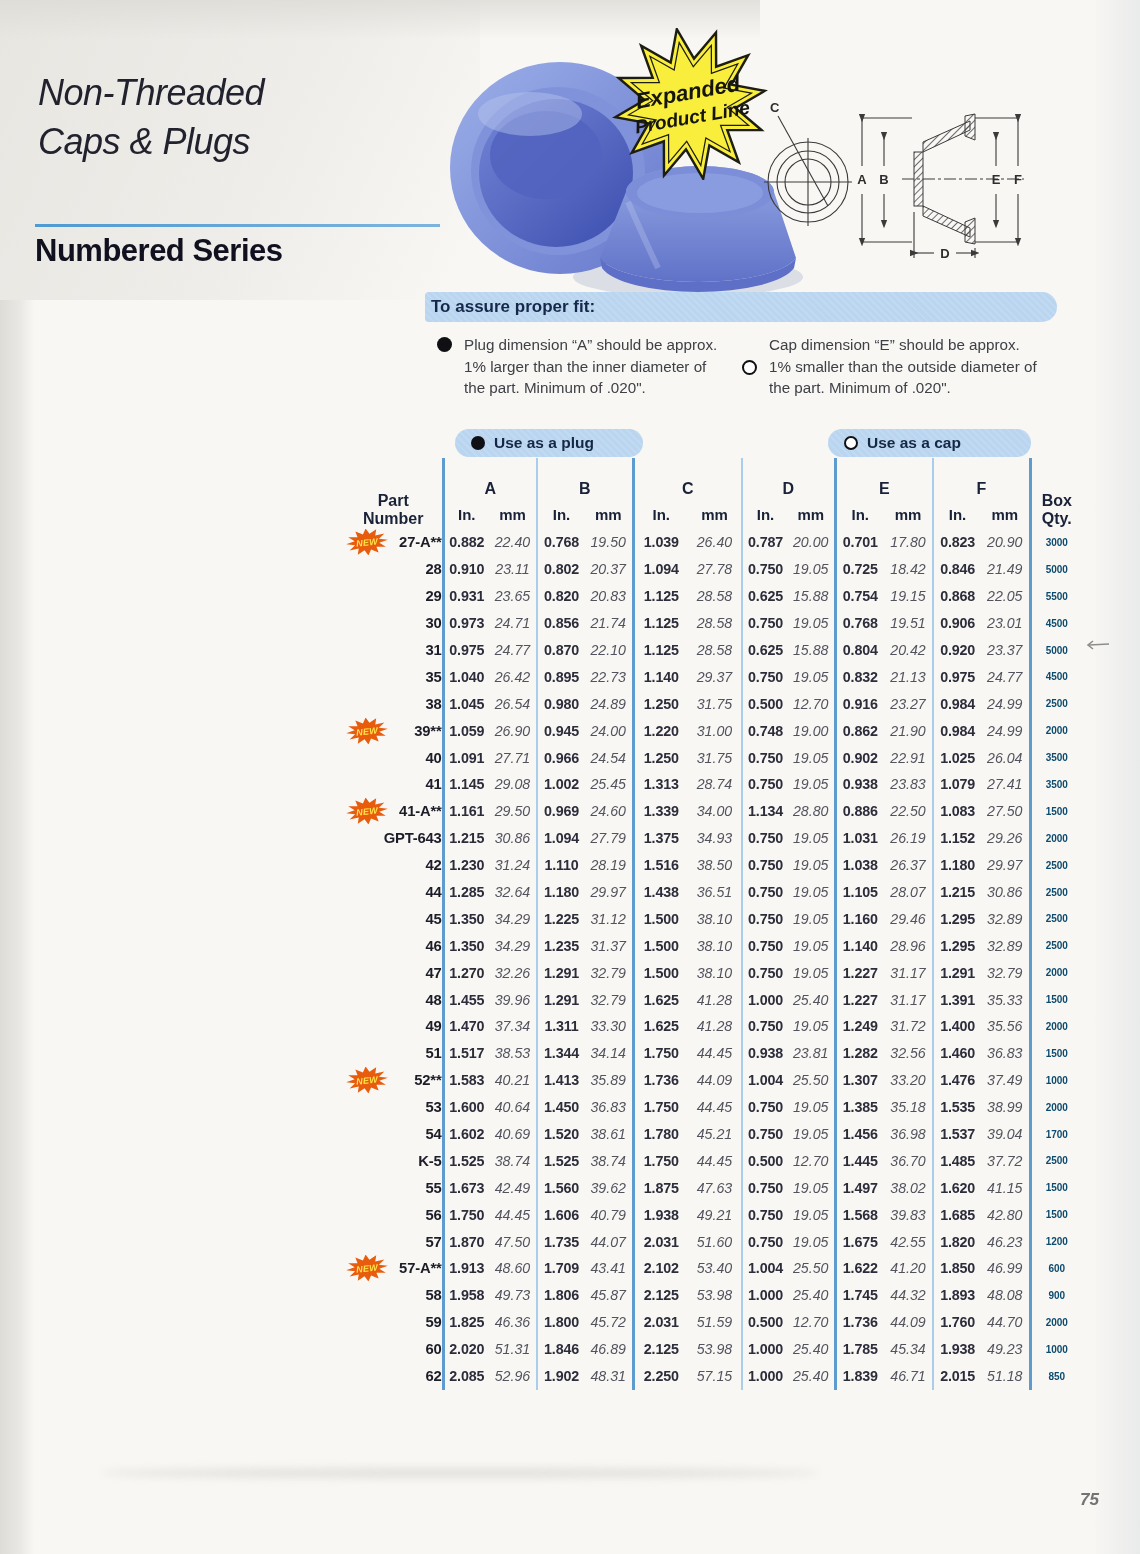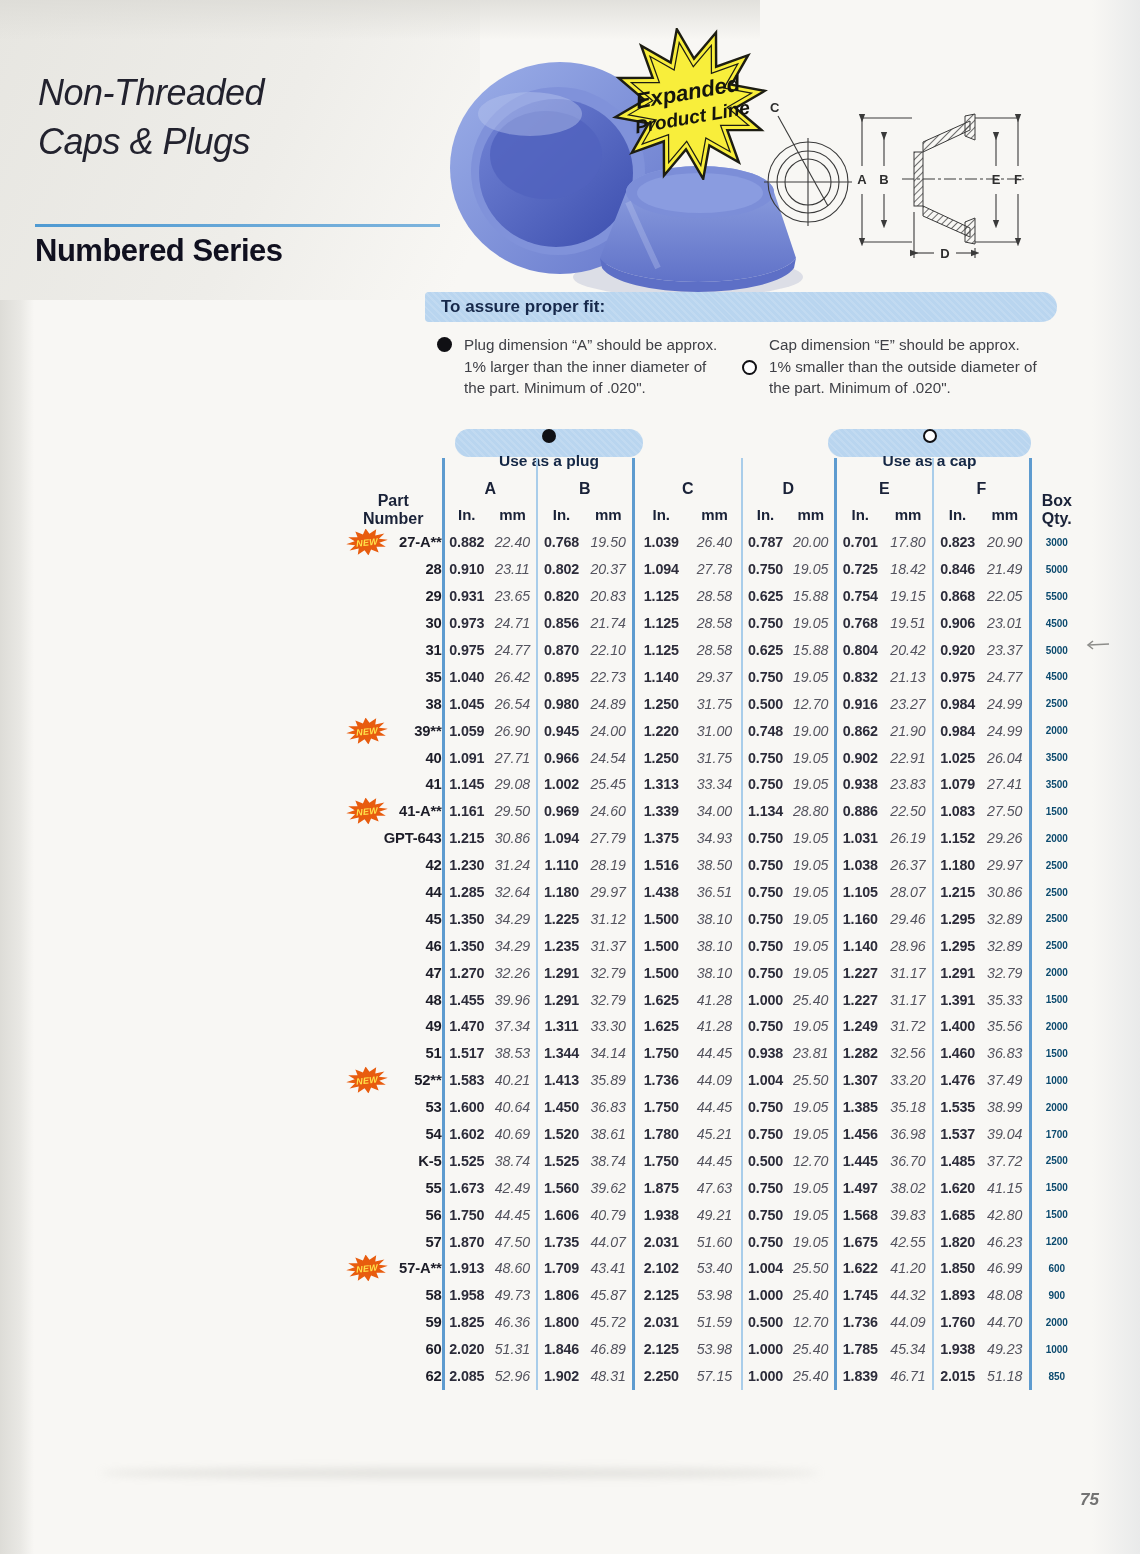--- a/index.html
+++ b/index.html
@@ -24,37 +24,37 @@
 
   
   .title{left:38px;top:68px;width:420px;font-style:italic;font-size:36px;line-height:49px;
     color:#22222e;letter-spacing:-.5px;font-weight:500;}
   .title-rule{left:35px;top:224px;width:405px;height:3px;
     background:linear-gradient(90deg,#4f9ad2,#7db4dd);}
   .subtitle{left:35px;top:233px;font-size:31px;font-weight:800;color:#10101f;letter-spacing:-.5px;}
 
   
   .fit-banner{left:425px;top:292px;width:632px;height:30px;background:#b9d5ef;
-    border-radius:4px 16px 16px 4px;display:flex;align-items:center;padding-left:16px;
+    border-radius:4px 16px 16px 4px;display:flex;align-items:center;padding-left:6px;
     font-weight:700;font-size:17px;color:#16284a;box-sizing:border-box;
     background-image:repeating-linear-gradient(45deg,rgba(255,255,255,.12) 0 2px,rgba(0,0,0,0) 2px 5px);}
 
   .bullet{display:flex;gap:12px;}
   .bullet p{margin:0;font-size:15.2px;line-height:21.5px;color:#3f4046;}
   .bullet-plug{left:437px;top:334px;width:282px;}
   .bullet-cap{left:742px;top:334px;width:300px;align-items:center;}
   .dot{flex:none;border-radius:50%;box-sizing:border-box;}
   .dot-lg{width:15px;height:15px;margin-top:3px;}
   .dot-sm{width:14px;height:14px;}
   .dot-filled{background:#101014;}
   .dot-open{background:#fff;border:2.5px solid #101014;}
 
   .pill{height:28px;background:#b9d5ef;border-radius:14px;display:flex;align-items:center;
     gap:9px;padding:0 16px;box-sizing:border-box;font-size:15.5px;font-weight:700;color:#142745;
-    background-image:repeating-linear-gradient(45deg,rgba(255,255,255,.12) 0 2px,rgba(0,0,0,0) 2px 5px);flex-direction:column;}
+    background-image:repeating-linear-gradient(45deg,rgba(255,255,255,.12) 0 2px,rgba(0,0,0,0) 2px 5px);}
   .pill-plug{left:455px;top:429px;width:188px;}
   .pill-cap{left:828px;top:429px;width:203px;}
 
   
   table.dims{left:345px;top:458px;width:737px;border-collapse:collapse;table-layout:fixed;position:absolute;}
   table.dims th,table.dims td{padding:0;margin:0;}
   thead .r1 th{height:40px;vertical-align:bottom;font-size:16px;font-weight:800;color:#1a2238;padding-bottom:1px;}
   thead .r2 th{height:30px;vertical-align:middle;font-size:15px;font-weight:700;color:#1a2238;}
   th.h-part{white-space:pre-line;line-height:1.12;font-size:15px;font-weight:800;color:#1a2238;text-align:center;vertical-align:middle;}
   th.h-box{white-space:pre-line;line-height:1.12;font-size:15px;font-weight:800;color:#1a2238;text-align:center;vertical-align:middle;}
@@ -405,21 +405,21 @@
         <td class="qty sep-strong">3500</td>
       </tr>
 
       <tr>
         <td class="part-cell"><span>41</span></td>
         <td class="in sep-strong">1.145</td>
         <td class="mm">29.08</td>
         <td class="in sep-light">1.002</td>
         <td class="mm">25.45</td>
         <td class="in sep-strong">1.313</td>
-        <td class="mm">33.34</td>
+        <td class="mm">28.74</td>
         <td class="in sep-light">0.750</td>
         <td class="mm">19.05</td>
         <td class="in sep-strong">0.938</td>
         <td class="mm">23.83</td>
         <td class="in sep-light">1.079</td>
         <td class="mm">27.41</td>
         <td class="qty sep-strong">3500</td>
       </tr>
 
       <tr>

